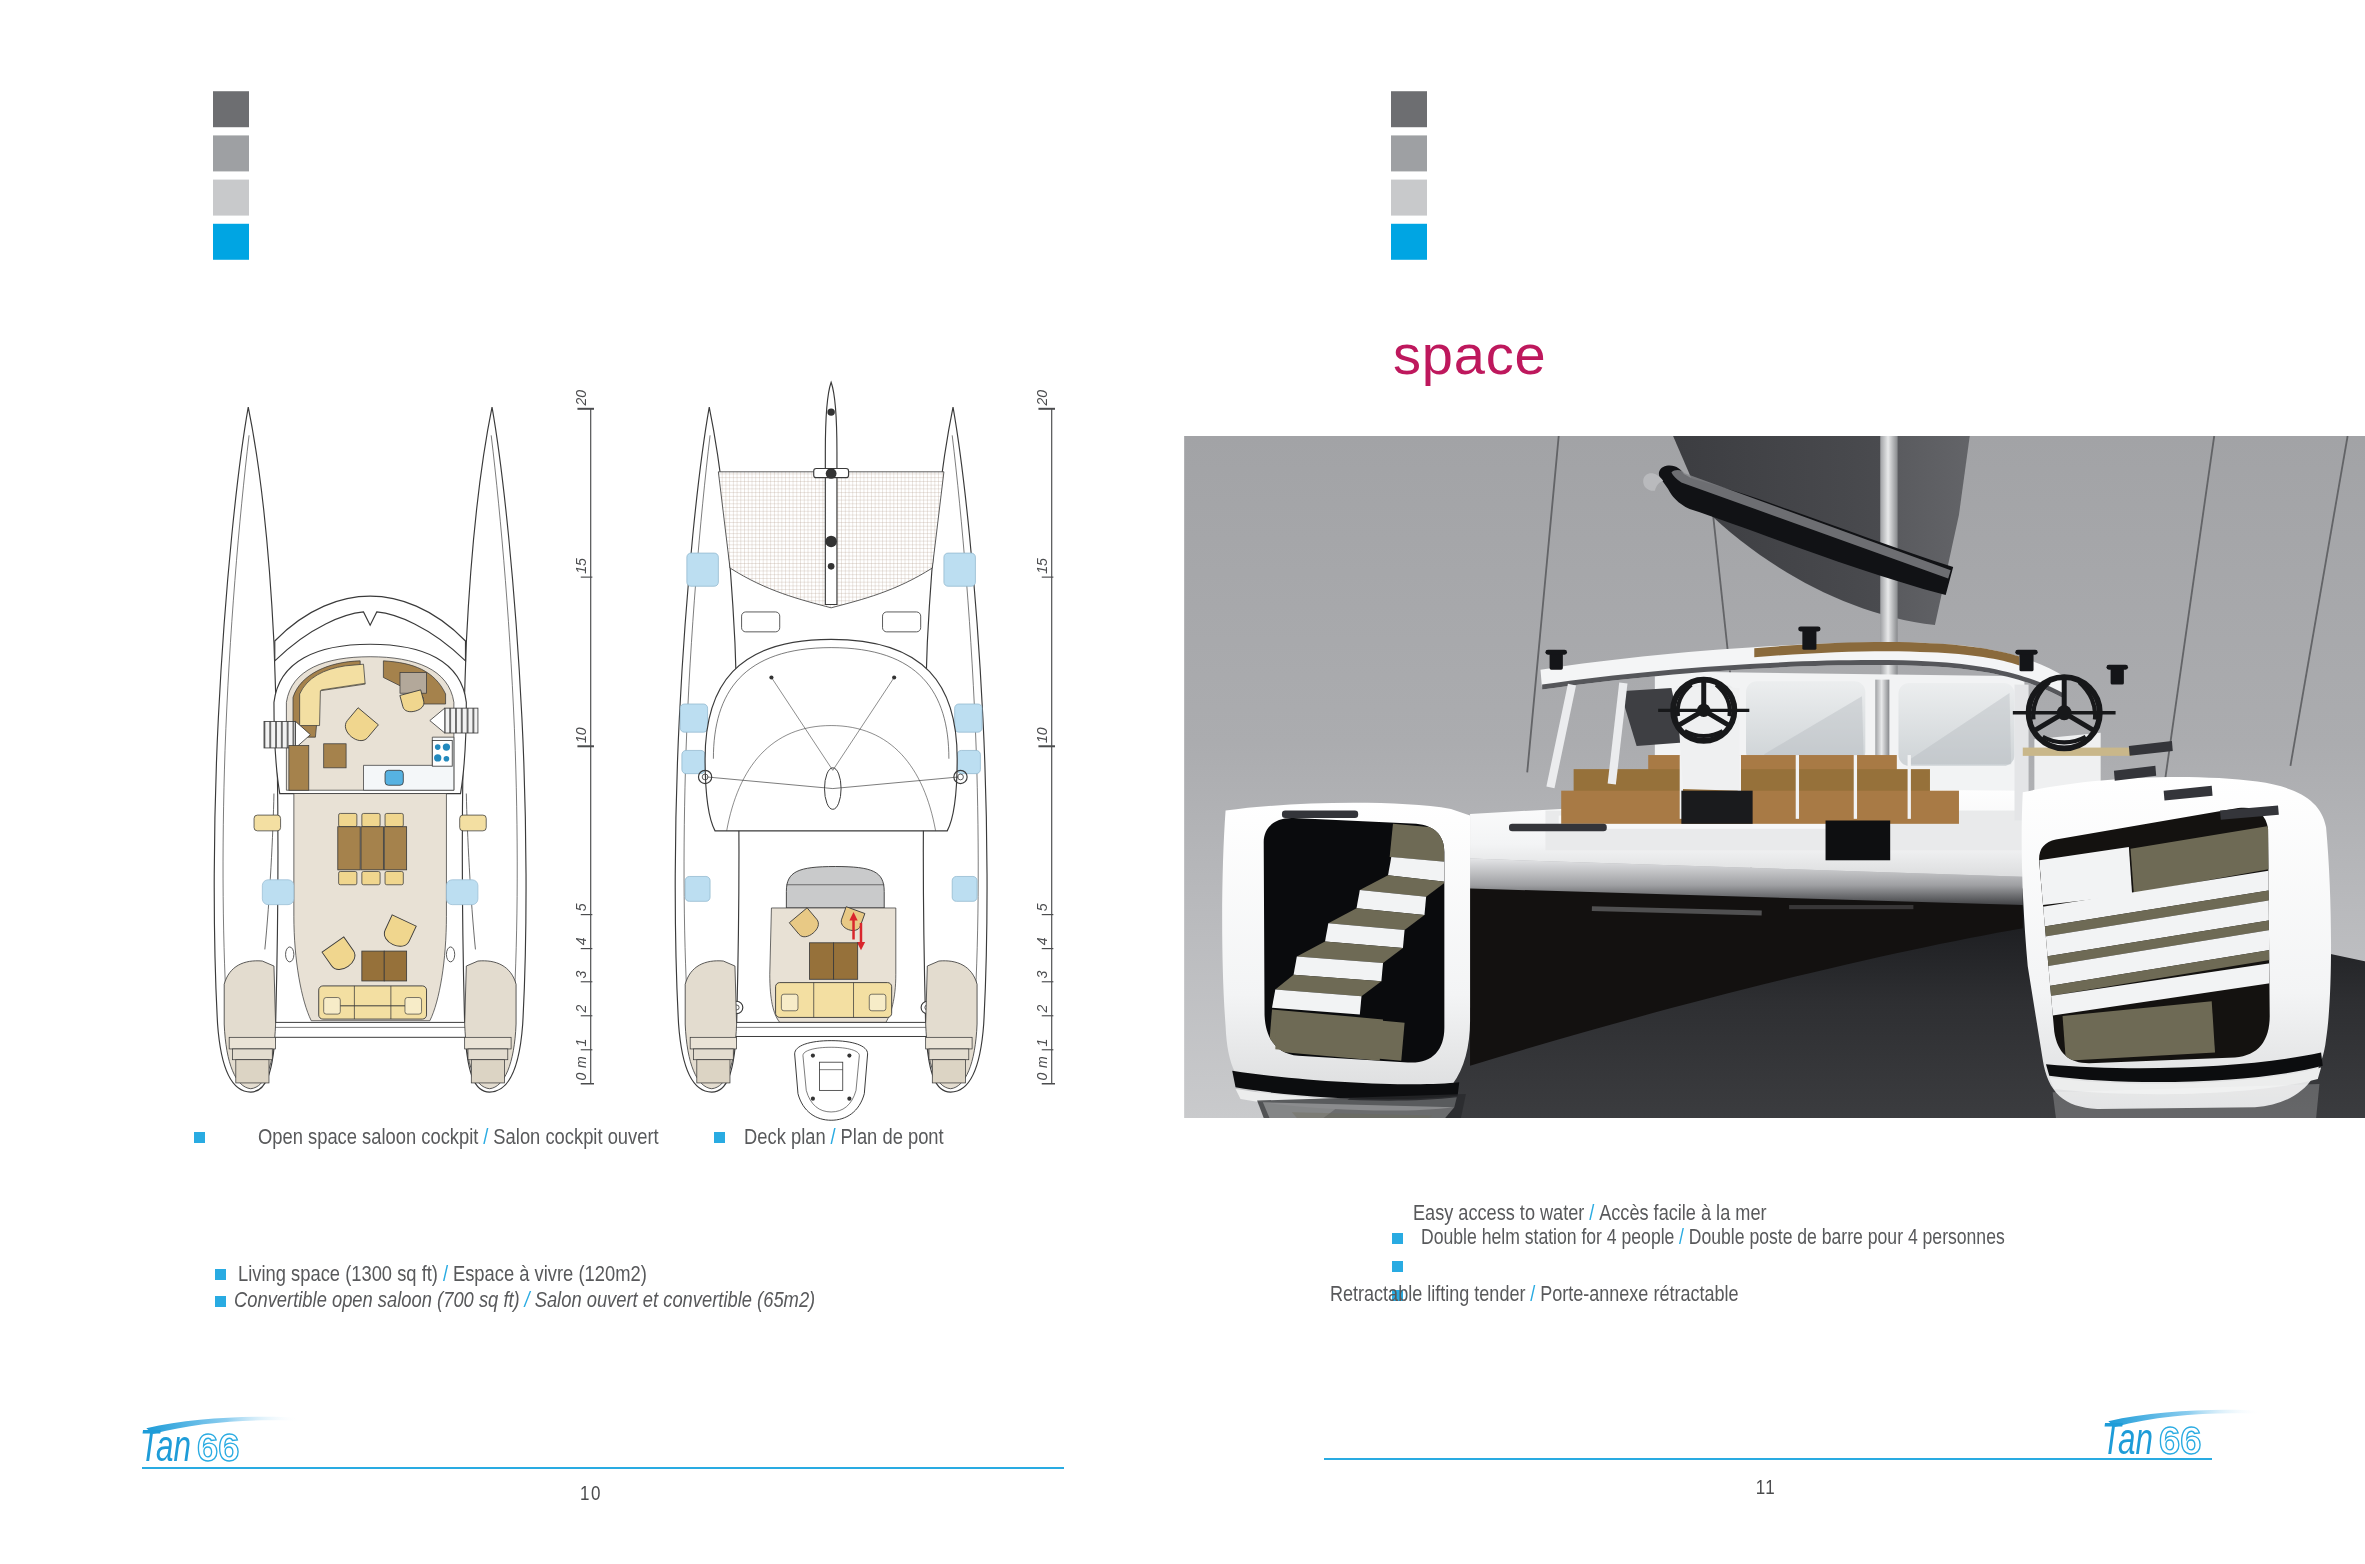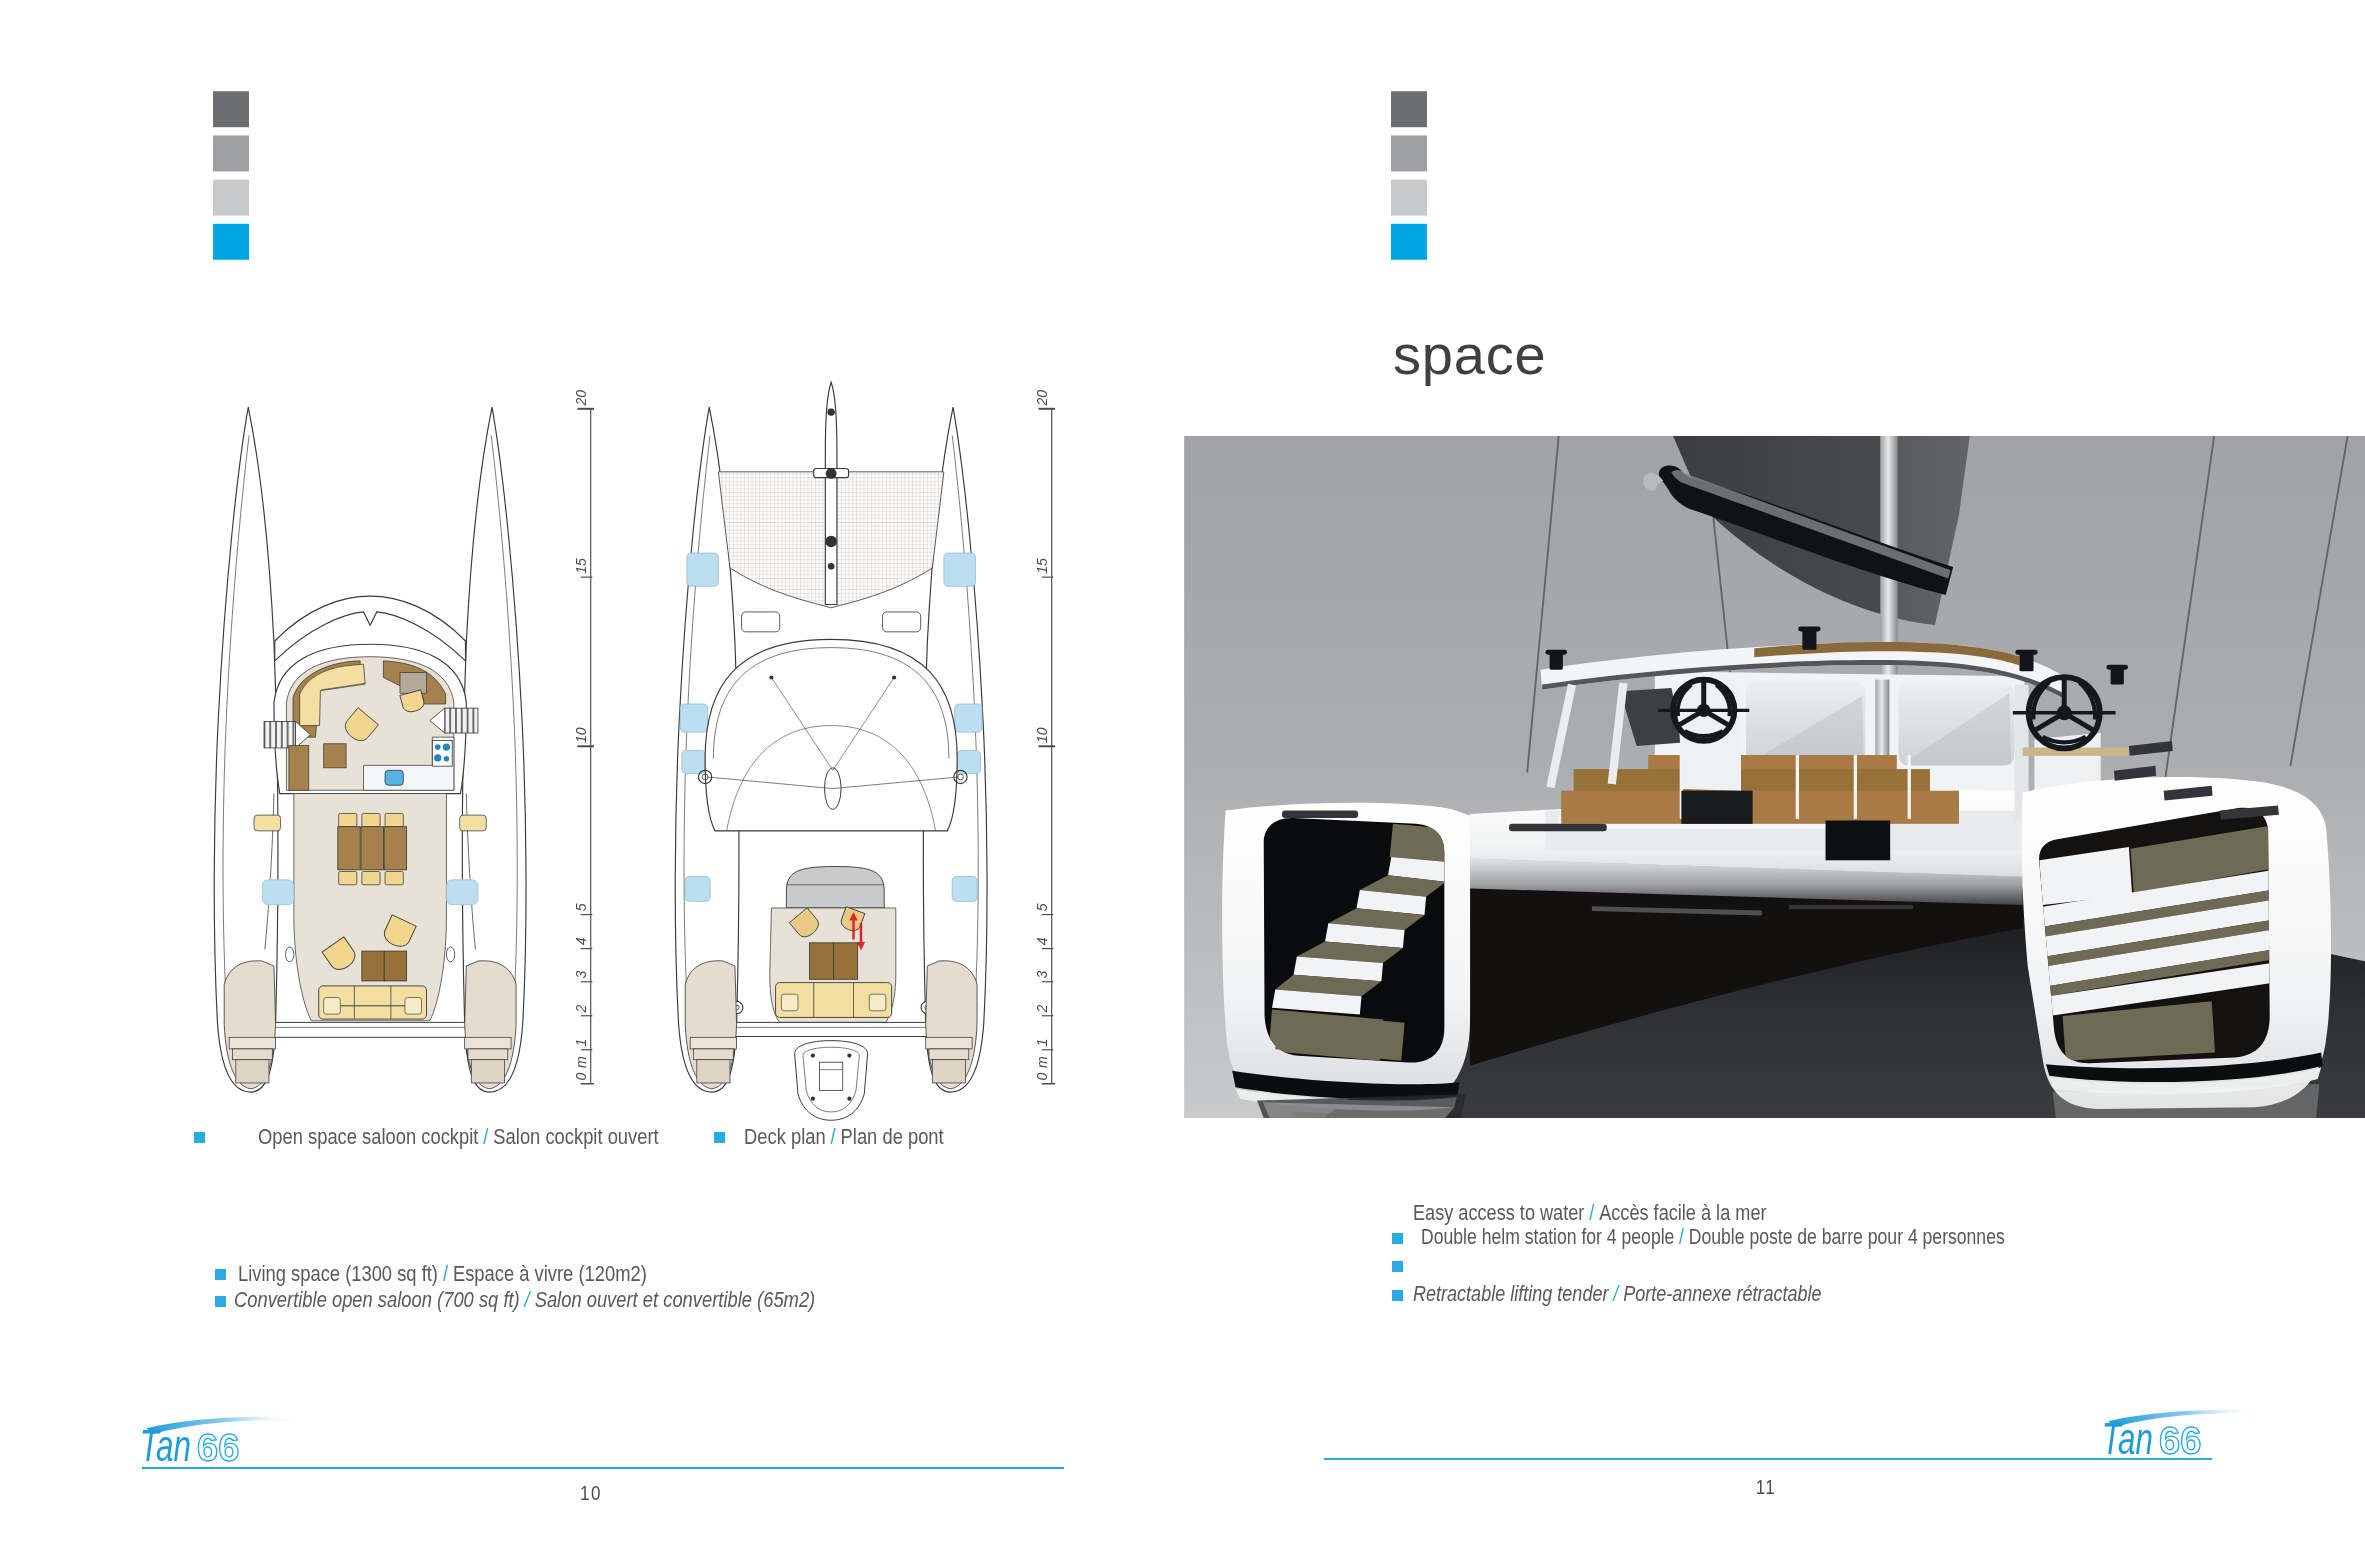--- a/index.html
+++ b/index.html
@@ -19,21 +19,21 @@
   }
   .slash{color:#29abe2;padding:0 5.8px;}
   .bullet-sq{position:absolute;width:10.8px;height:10.8px;background:#29abe2;}
   .fig-caption-text{position:absolute;}
   .page-num{
     position:absolute;color:#4b4c4e;font-size:20px;letter-spacing:1.7px;
     transform:scaleX(0.85);transform-origin:center;
   }
   .footer-line{position:absolute;height:1.7px;background:#29abe2;}
   .title-space{
-    position:absolute;color:#404040;font-size:56px;letter-spacing:0.8px;
+    position:absolute;color:#be185d;font-size:56px;letter-spacing:0.8px;
     transform:scaleX(1.0);transform-origin:left center;white-space:nowrap;
   }
   svg text{font-family:"Liberation Sans",sans-serif;}
   .ruler-label{font-style:italic;font-size:17px;fill:#4b4c4e;}
 </style>
 </head>
 <body>
 
 <svg class="abs" style="left:213px;top:90px;" width="36" height="171" viewBox="0 0 44 206">
   <rect x="0" y="0" width="44" height="44" fill="#6d6e71"></rect>
@@ -603,21 +603,21 @@
     <span>Double helm station for 4 people</span><span class="slash">/</span><span>Double poste de barre pour 4 personnes</span>
   </span>
 </div>
 <div class="bullet-sq" style="left:1392px;top:1261px;"></div>
 <div class="fig-caption-text" style="left:1413px;top:1200px;text-align:right;">
   <span class="tech" style="display:inline-block;transform:scaleX(0.84);">
     <span>Easy access to water</span><span class="slash">/</span><span>Accès facile à la mer</span>
   </span>
 </div>
 <div class="bullet-sq" style="left:1392px;top:1290px;"></div>
-<div class="fig-caption-text" style="left:1413px;top:1281px;font-style:italic;">
+<div class="fig-caption-text" style="left:1330px;top:1281px;">
   <span class="tech" style="display:inline-block;transform:scaleX(0.835);">
     <span>Retractable lifting tender</span><span class="slash">/</span><span>Porte-annexe rétractable</span>
   </span>
 </div>
 
 <div class="footer-line" style="left:1324px;top:1458px;width:888px;"></div>
 <svg class="abs" style="left:2100px;top:1407px;" width="191" height="55" viewBox="0 0 230 66">
   <path d="M10,17 C70,3 150,1 204,5 L204,9 C150,5 76,8 18,24 Z" fill="url(#swashGrad)"></path>
   <text transform="translate(2,57) scale(0.70,1)" font-family="DejaVu Serif, serif" font-style="italic" font-size="54" fill="#1e9cd8">Tan</text>
   <text x="71" y="57" font-family="Liberation Sans, sans-serif" font-weight="bold" font-size="46" fill="#ffffff" stroke="#29abe2" stroke-width="1.6">66</text>

